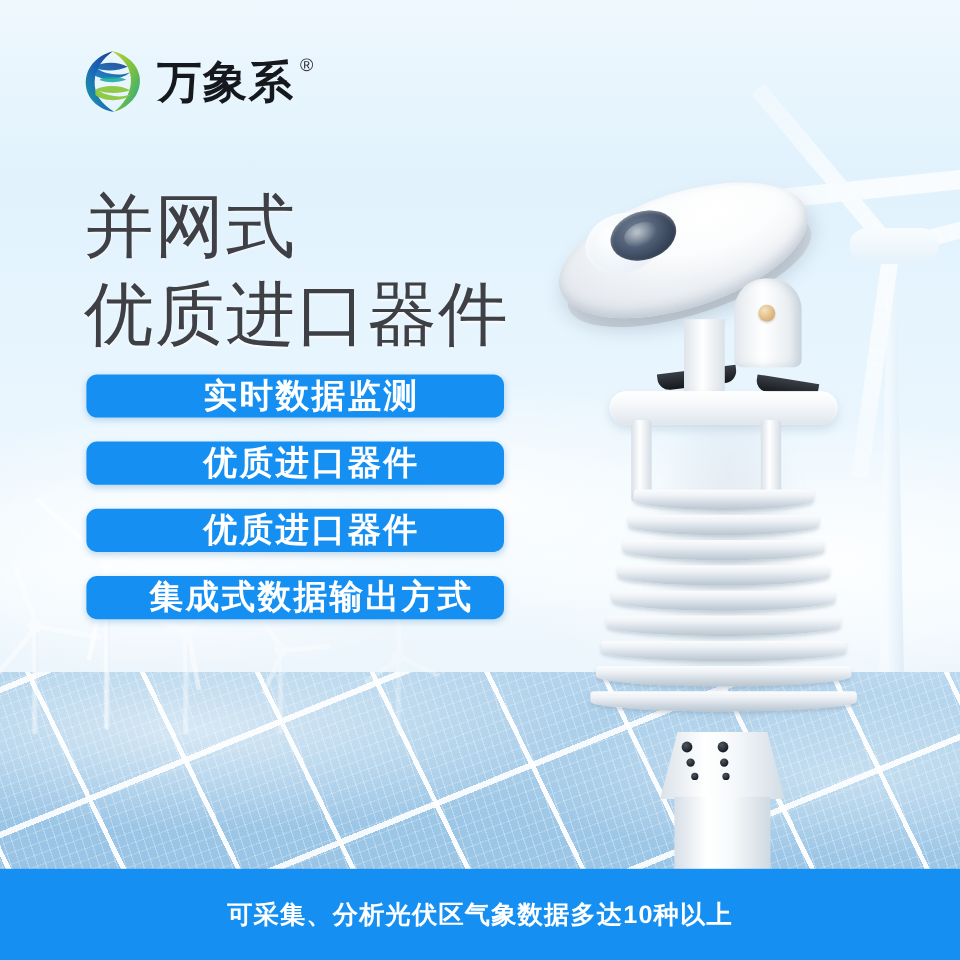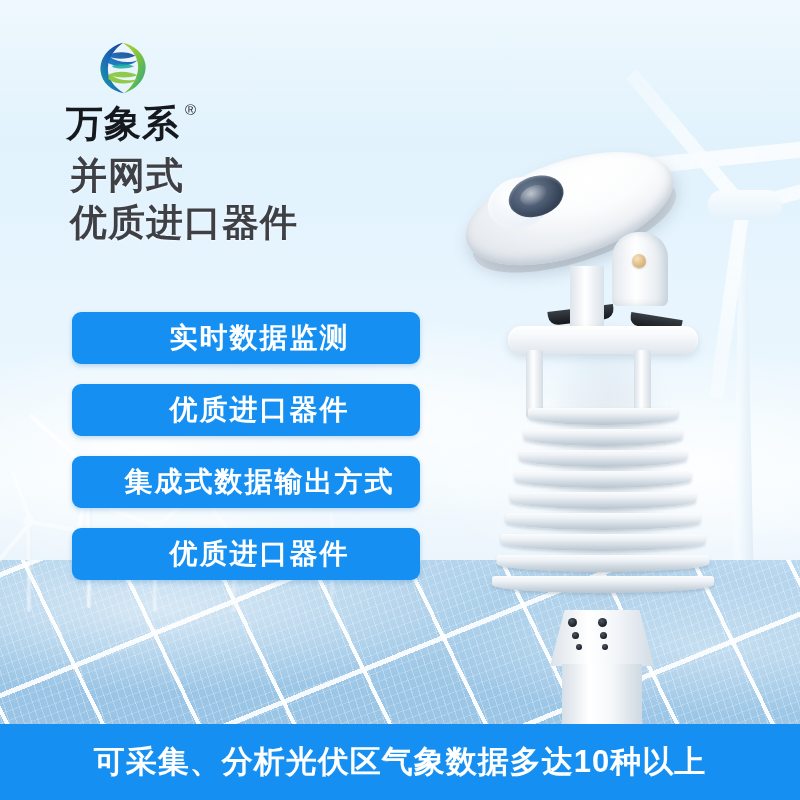--- a/index.html
+++ b/index.html
@@ -224,55 +224,55 @@
     position:absolute; left:110px; top:524px; width:80px; height:78px;
     background:linear-gradient(90deg,#d7dfe7 0%,#ffffff 34%,#f6f9fb 60%,#cfd9e1 100%);
     border-radius:0 0 5px 5px;
   }
   .hole {
     position:absolute; border-radius:50%;
     background:radial-gradient(circle at 38% 32%, #4d5560, #1a1f26 70%);
   }
 
   
-  .logo { position:absolute; left:66px; top:40px; display:flex; align-items:center; gap:9px;flex-direction:column; }
+  .logo { position:absolute; left:66px; top:40px; display:flex; align-items:center; gap:9px; }
   .logo-mark { width:56px; height:56px; position:relative; }
   .logo-text {
     font-size:37px; font-weight:bold; color:#15181c; letter-spacing:1px;
     line-height:1; position:relative; white-space:nowrap;
   }
   .logo-r {
     position:absolute; right:-17px; top:-3px;
     font-size:15px; font-weight:normal; color:#2a2d33;
   }
 
   .headline {
     position:absolute; left:70px; top:152px;
-    color:#3e4045; font-weight:bold; font-size:37px; line-height:1.28;
+    color:#3e4045; font-weight:normal; font-size:58px; line-height:1.28;
     letter-spacing:1px; white-space:nowrap;
     text-shadow:0 1px 2px rgba(255,255,255,.75);
   }
 
   .pills { position:absolute; left:72px; top:312px; width:348px; }
   .pill {
-    width:348px; height:52px; margin-bottom:20px;
+    width:348px; height:36px; margin-bottom:20px;
     background:#1590f2; border-radius:9px;
     display:flex; align-items:center; justify-content:center;
     color:#ffffff; font-weight:bold; font-size:28px; letter-spacing:2px;
     box-shadow:0 2px 5px rgba(20,110,190,.25);
     padding-left:27px;
   }
 
   .bottom-bar {
     position:absolute; left:0; right:0; top:724px; height:76px;
     background:#1590f2;
     display:flex; align-items:center; justify-content:center;
   }
   .bottom-bar span {
-    color:#ffffff; font-weight:bold; font-size:31px; letter-spacing:1px; white-space:nowrap;
+    color:#ffffff; font-weight:bold; font-size:21px; letter-spacing:1px; white-space:nowrap;
   }
 </style>
 </head>
 <body>
 
 <div class="stage">
 
   <div class="sky"></div>
   <div class="haze-top"></div>
   <div class="cloud-wash"></div>
@@ -408,24 +408,24 @@
   </div>
 
   <div class="pills">
     <div class="pill">
       <span>实时数据监测</span>
     </div>
     <div class="pill">
       <span>优质进口器件</span>
     </div>
     <div class="pill">
+      <span>优质进口器件</span>
+    </div>
+    <div class="pill">
       <span>集成式数据输出方式</span>
-    </div>
-    <div class="pill">
-      <span>优质进口器件</span>
     </div>
   </div>
 
   <div class="bottom-bar">
     <span>可采集、分析光伏区气象数据多达10种以上</span>
   </div>
 
 </div>
 
 </body></html>

